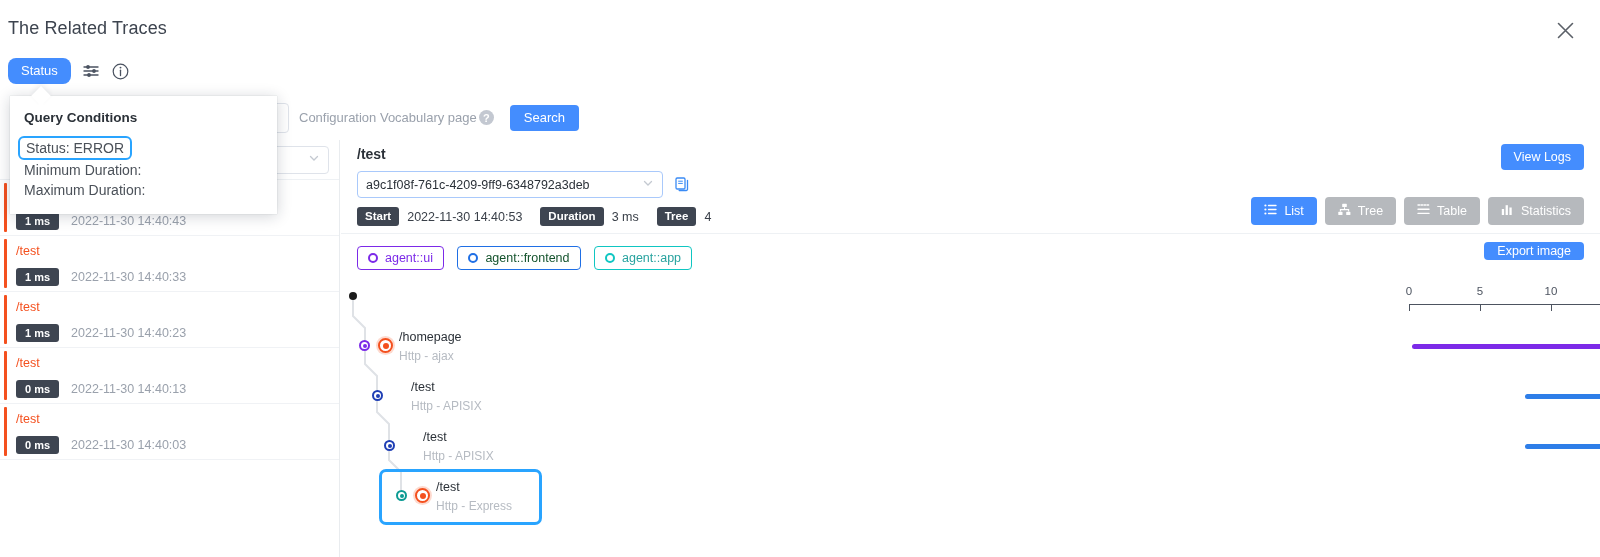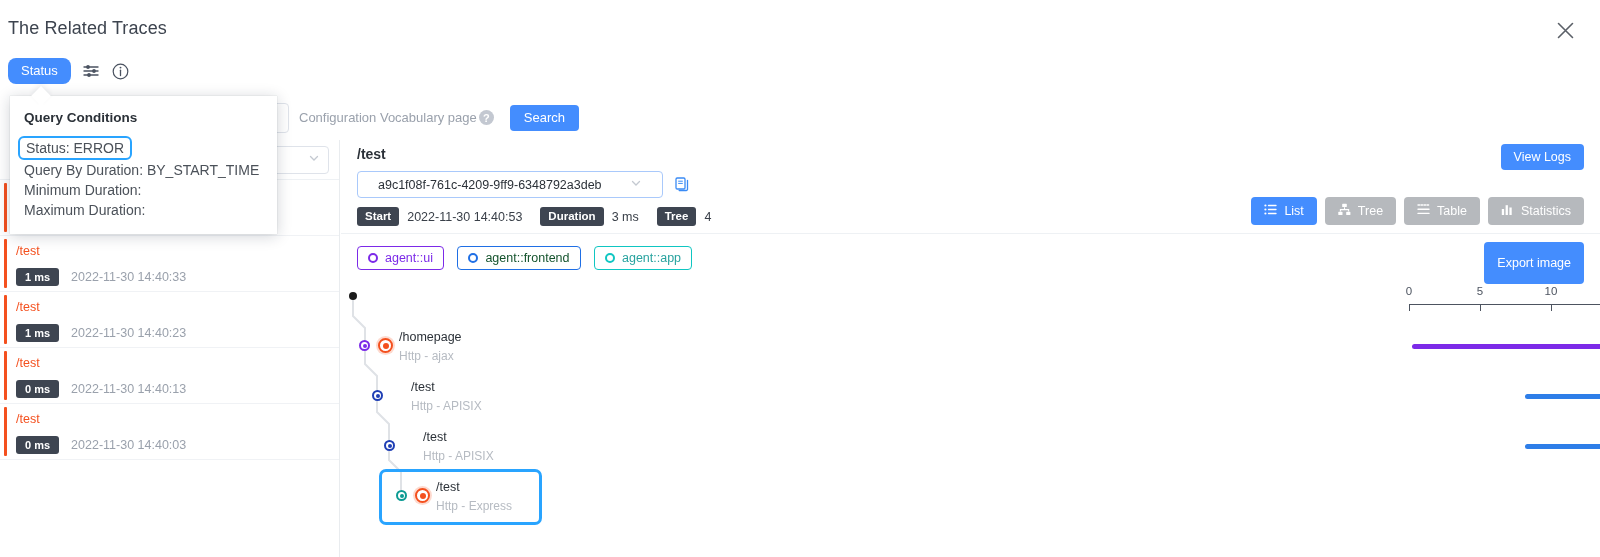--- a/index.html
+++ b/index.html
@@ -87,21 +87,21 @@
   .rp-head { position: relative; height: 94px; border-bottom: 1px solid #eef1f4; padding: 0 16px; }
   .rp-title { font-size: 14px; font-weight: 700; color: #2b3138; padding-top: 6px; }
   .view-logs {
     position: absolute; right: 16px; top: 4px; background: #448dfe; color: #fff;
     border: none; border-radius: 4px; font-size: 12.5px; font-family: inherit;
     padding: 6px 13px; cursor: pointer; line-height: 14px;
   }
   .traceid-row { display: flex; align-items: center; margin-top: 9px; }
   .traceid-box {
     width: 306px; height: 27px; border: 1px solid #a9c9fb; border-radius: 4px; background: #fff;
-    display: flex; align-items: center; padding: 0 20px; font-size: 12.5px; color: #2b3138;
+    display: flex; align-items: center; padding: 0 8px; font-size: 12.5px; color: #2b3138;
     cursor: text;
   }
   .traceid-box .tid { flex: 1; overflow: hidden; white-space: nowrap; }
   .copy-icon { margin-left: 12px; cursor: pointer; display:flex; }
   .meta-row { display: flex; align-items: center; gap: 8px; margin-top: 9px; }
   .meta-key {
     background: #3e4551; color: #fff; font-size: 11.5px; border-radius: 3px;
     padding: 3px 8px; line-height: 13px; font-weight: 600;
   }
   .meta-val { font-size: 12.5px; color: #3a4049; margin-right: 10px; }
@@ -117,21 +117,21 @@
   .svc-row { position: relative; height: 48px; padding: 12px 16px 0 16px; }
   .svc-tag {
     display: inline-flex; align-items: center; gap: 7px; border: 1px solid; border-radius: 4px;
     font-size: 12.5px; padding: 4px 10px; margin-right: 9px; background: #fff; cursor: pointer;
     line-height: 14px;
   }
   .svc-dot { width: 10px; height: 10px; border-radius: 50%; border: 2px solid; box-sizing: border-box; }
   .export-btn {
     position: absolute; right: 16px; top: 8px; background: #448dfe; color: #fff;
     border: none; border-radius: 4px; font-size: 12.5px; font-family: inherit;
-    padding: 14px 13px; cursor: pointer; line-height: 14px;
+    padding: 2px 13px; cursor: pointer; line-height: 14px;
   }
 
   
   .span-area { position: relative; height: 275px; }
   .tree-col { position: absolute; left: 0; top: 0; width: 700px; height: 275px; }
   .gantt-col { position: absolute; left: 700px; top: 0; right: 0; height: 275px; }
 
   .span-row { position: absolute; left: 0; width: 700px; height: 50px; }
   .span-label { position: absolute; font-size: 12.5px; color: #2b3138; line-height: 15px; }
   .span-sub { position: absolute; font-size: 12px; color: #b6bbc2; line-height: 15px; }
@@ -444,18 +444,17 @@
         <div class="bar" style="top: 112px; background: rgb(46, 126, 232); left: 484.44px; width: 309.56px;"></div>
         <div class="bar" style="top: 162px; background: rgb(46, 126, 232); left: 484.44px; width: 309.56px;"></div>
 
       </div>
     </div>
   </div>
 
   <div class="popover">
     <div class="pop-title">Query Conditions</div>
     <div><span class="pop-line hl">Status: ERROR</span></div>
-    <div class="pop-line">Query By Duration: BY_START_TIME</div>
     <div class="pop-line">Minimum Duration:</div>
     <div class="pop-line">Maximum Duration:</div>
   </div>
 
 </div>
 
 </body></html>

